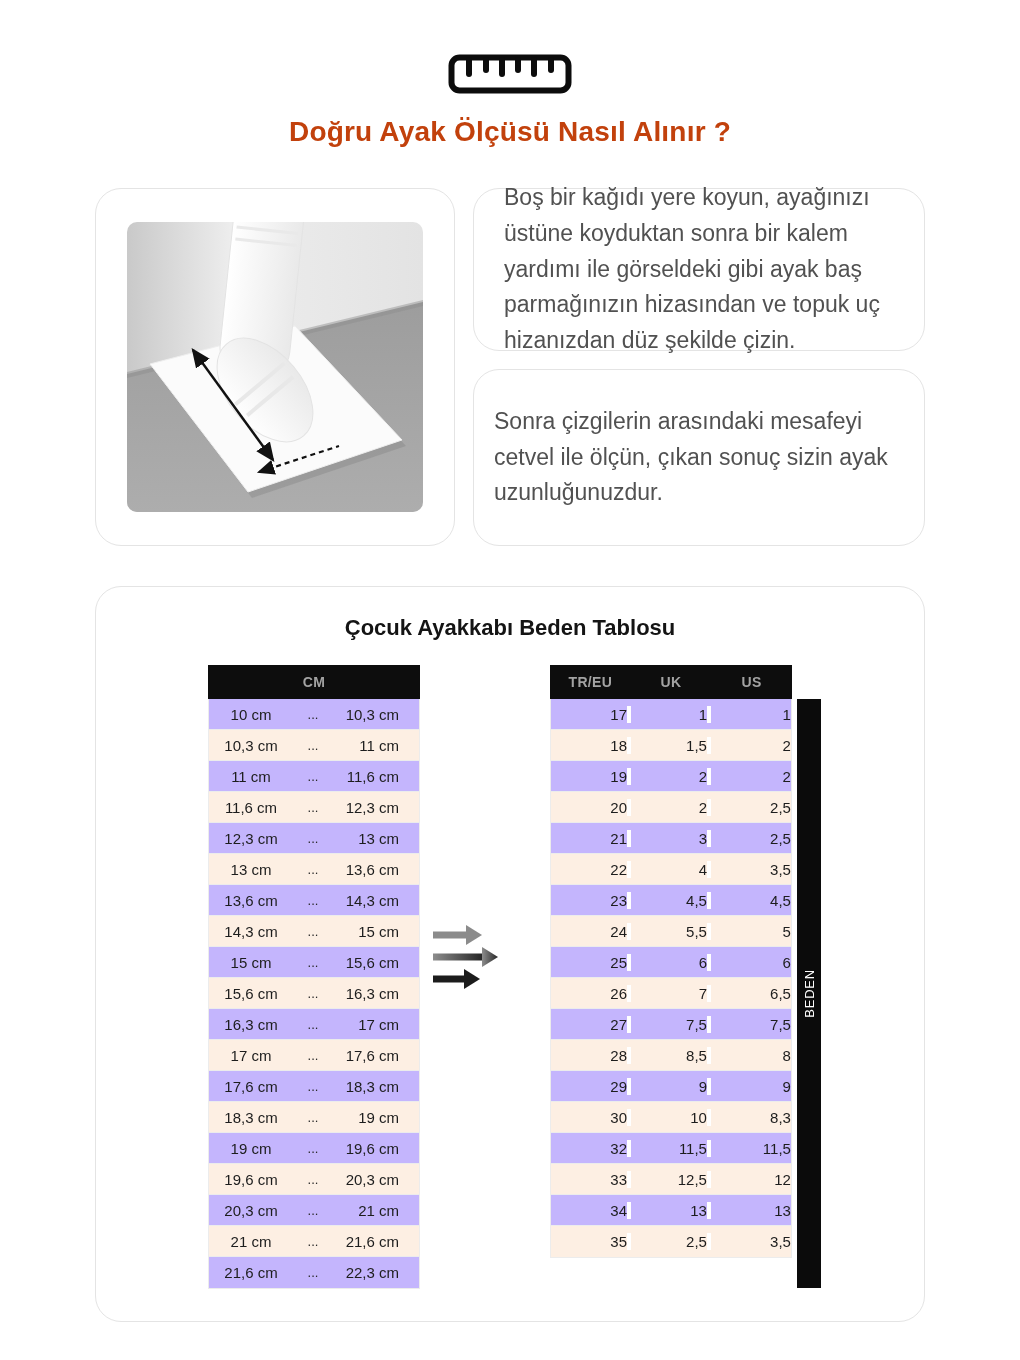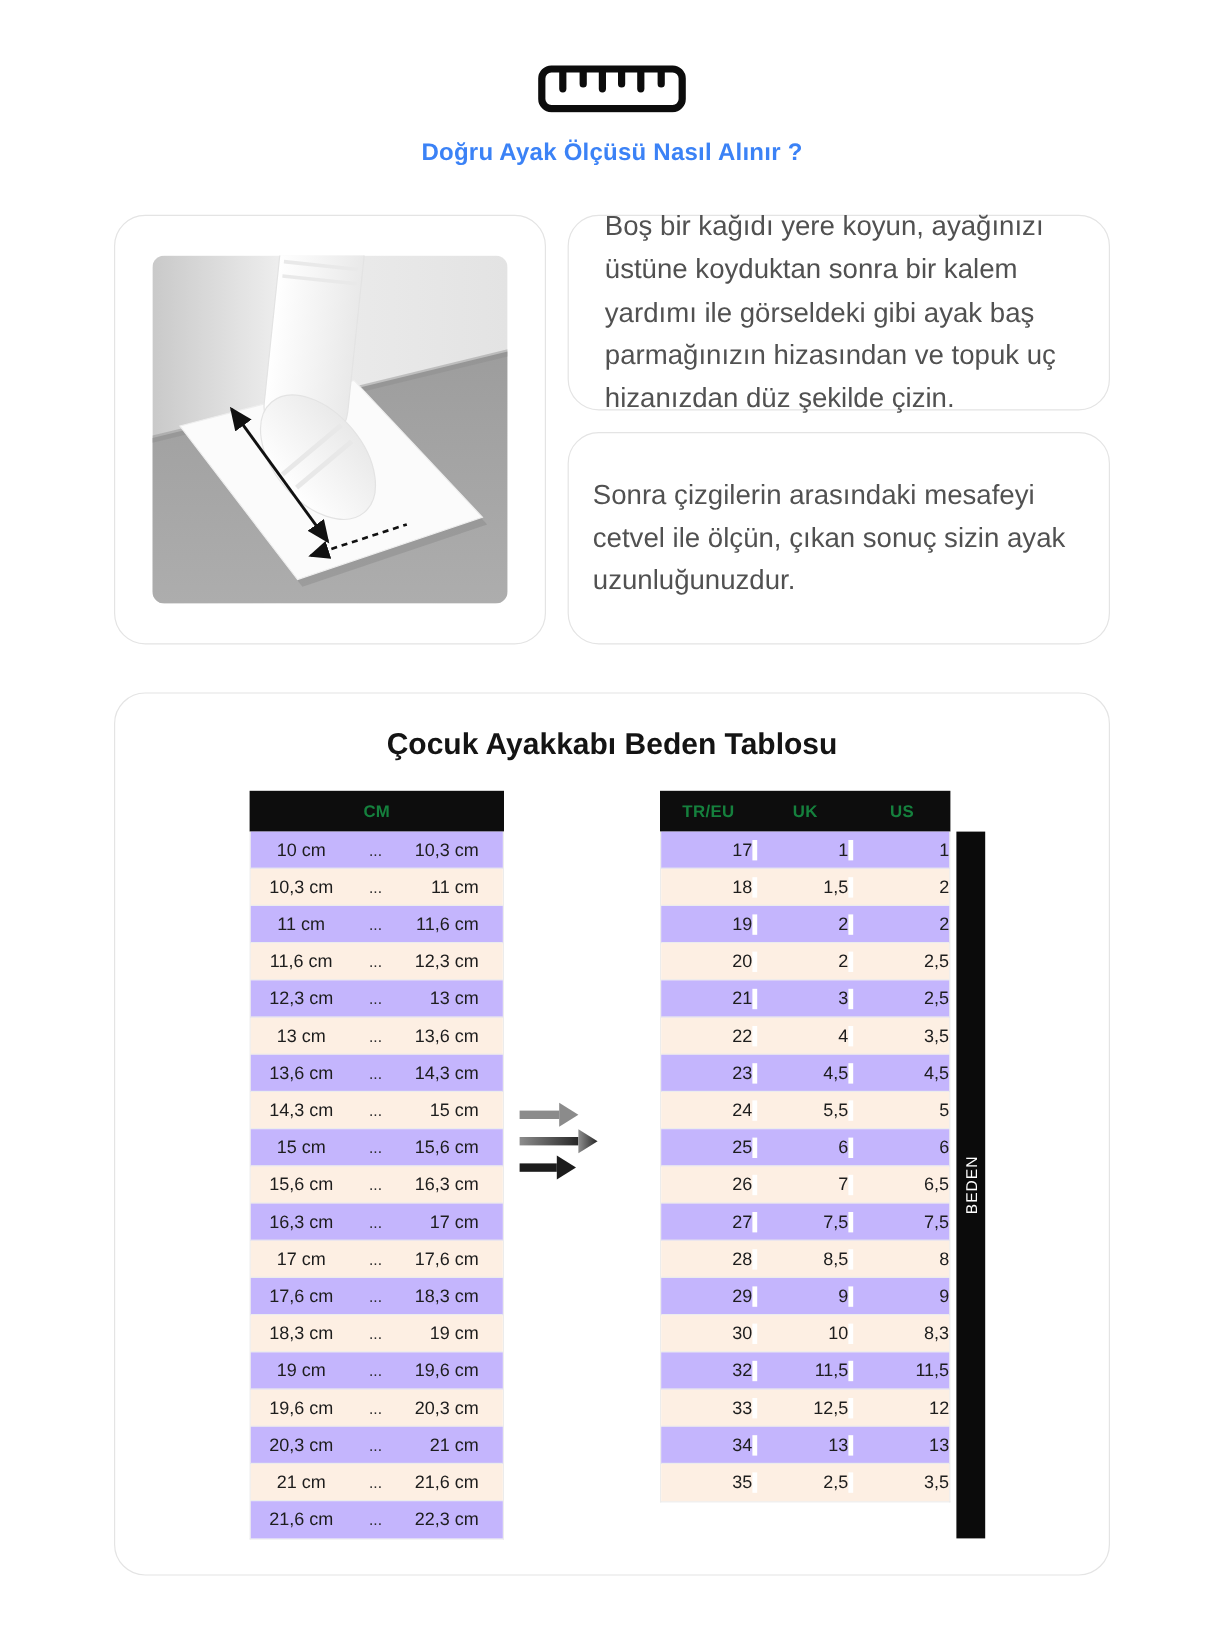--- a/index.html
+++ b/index.html
@@ -16,21 +16,21 @@
   body{
     width:1020px;height:1360px;margin:0 auto;
     font-family:"Liberation Sans", sans-serif;
     color:var(--text-primary);
     overflow:hidden;
   }
   .page{padding-top:54px;}
   .icon-wrap{display:flex;justify-content:center;}
   .main-title{
     margin-top:22px;text-align:center;
-    font-size:20px;font-weight:700;color:#3b82f6;letter-spacing:.2px;
+    font-size:28px;font-weight:700;color:#c2410c;letter-spacing:.2px;
   }
   
   .top-section{display:flex;gap:18px;margin:40px 95px 0;}
   .photo-card{
     width:360px;height:358px;flex:none;
     border:1px solid var(--card-border);border-radius:26px;
     display:flex;align-items:center;justify-content:center;
   }
   .photo{width:296px;height:290px;border-radius:10px;overflow:hidden;display:block;}
   .steps-col{flex:1;display:flex;flex-direction:column;gap:18px;}
@@ -40,24 +40,24 @@
   }
   .step-box.first{height:163px;}
   .step-box.second{height:177px;padding-left:20px;}
   .step-text{font-size:23px;line-height:1.56;color:var(--text-muted);}
   
   .size-card{
     margin:40px 95px 0;height:736px;
     border:1px solid var(--card-border);border-radius:26px;
     padding-top:28px;
   }
-  .size-title{text-align:center;font-size:25px;font-weight:700;color:#141414;}
+  .size-title{text-align:center;font-size:22px;font-weight:700;color:#141414;}
   .tables{display:flex;margin-top:24px;padding-left:112px;align-items:flex-start;}
   .t-header{
-    height:34px;background:var(--header-bg);color:#15803d;
+    height:34px;background:var(--header-bg);color:#a3a3a3;
     display:flex;align-items:center;font-size:14px;font-weight:600;letter-spacing:.3px;
   }
   .t-body{border:1px solid var(--row-line);border-top:none;}
   .t-row{height:31px;display:flex;align-items:center;font-size:15px;background:#c4b5fd;border-bottom:1px solid var(--row-line);}
   .t-row:last-child{border-bottom:none;}
   .t-row:nth-child(even){background:var(--row-alt);}
   
   .cm-table{width:212px;flex:none;}
   .cm-table .t-header{justify-content:center;}
   .cm-from{width:40%;text-align:center;}

